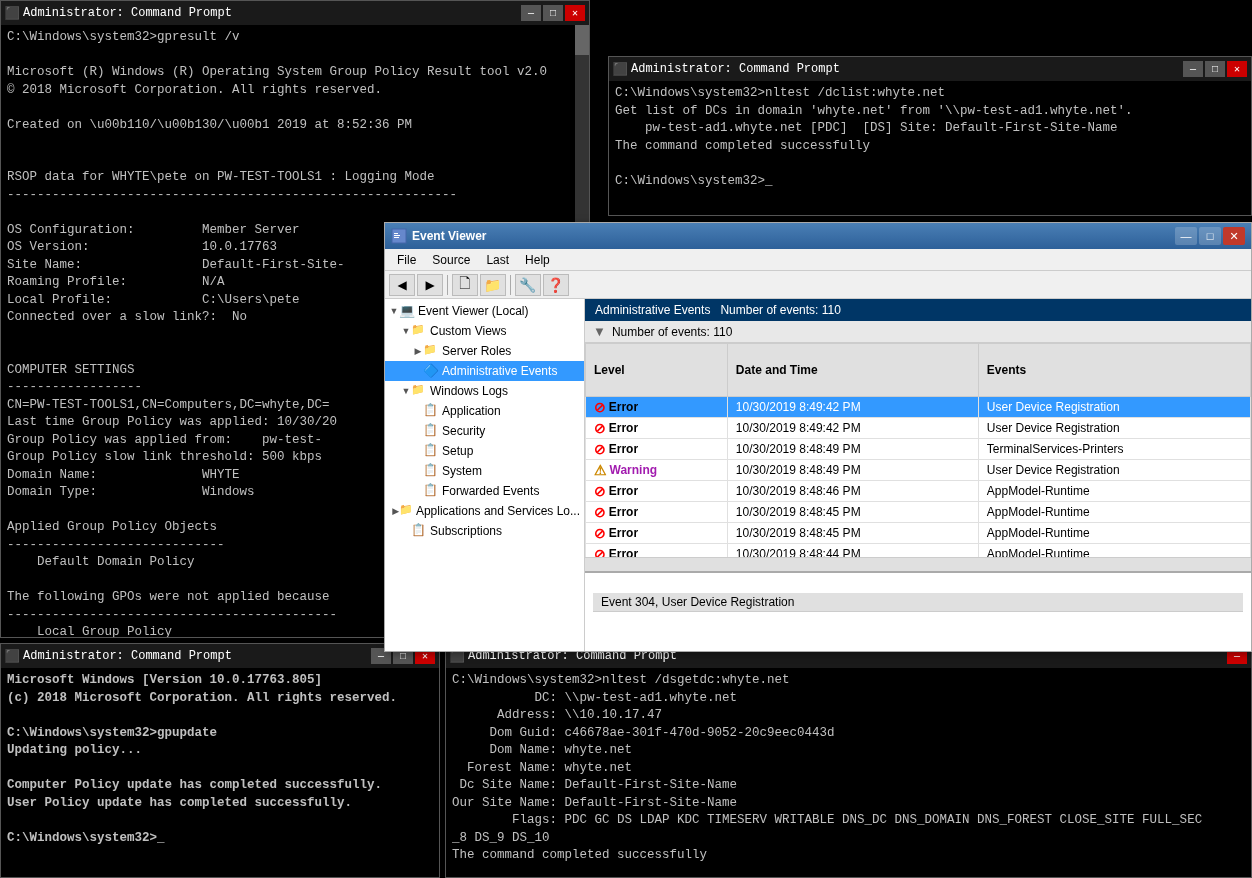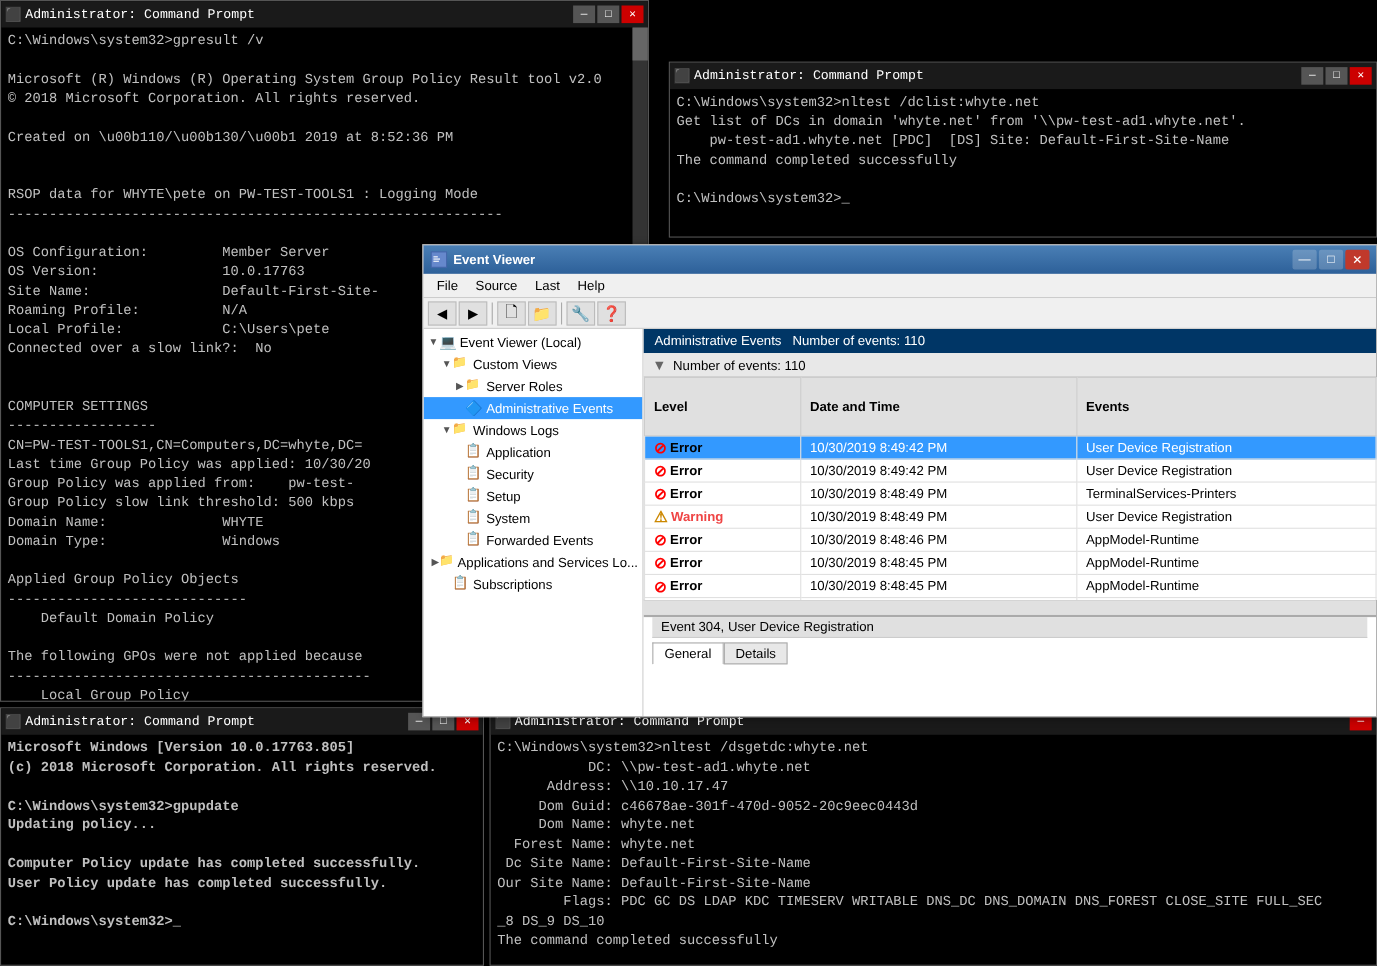--- a/index.html
+++ b/index.html
@@ -201,38 +201,38 @@
       font-weight: bold;
       white-space: nowrap;
     }
     .ev-table tbody tr.selected { background: #3399ff; color: #fff; }
     .ev-table tbody td {
       border: 1px solid #e0e0e0;
       padding: 2px 8px;
       white-space: nowrap;
     }
     .level-error { color: #000000; font-weight: bold; }
-    .level-warning { color: #ef4444; font-weight: bold; }
+    .level-warning { color: #a21caf; font-weight: bold; }
     .level-icon {
       display: inline-flex; align-items: center; gap: 3px;
     }
 
     
     .ev-hscroll {
       height: 14px;
       background: #e0e0e0;
       border-top: 1px solid #ccc;
     }
 
     
     .ev-detail {
       border-top: 2px solid #aaa;
       background: #fff;
-      height: 92px;
-      padding: 0 8px;
+      height: 80px;
+      padding: 20px 8px;
       font-size: 12px;
     }
     .ev-detail-header {
       background: #e0e0e0;
       padding: 2px 8px;
       font-size: 12px;
       border-bottom: 1px solid #ccc;
     }
     .ev-detail-tabs {
       display: flex;
@@ -615,20 +615,16 @@
             </tbody>
         </table>
       </div>
 
       <div class="ev-hscroll"></div>
 
       <div class="ev-detail">
         <div class="ev-detail-header">
           <span>Event 304, User Device Registration</span>
         </div>
-        <div class="ev-detail-tabs">
-          <div class="ev-tab active">General</div>
-          <div class="ev-tab">Details</div>
-        </div>
       </div>
     </div>
   </div>
 </div>
 
 </body></html>

